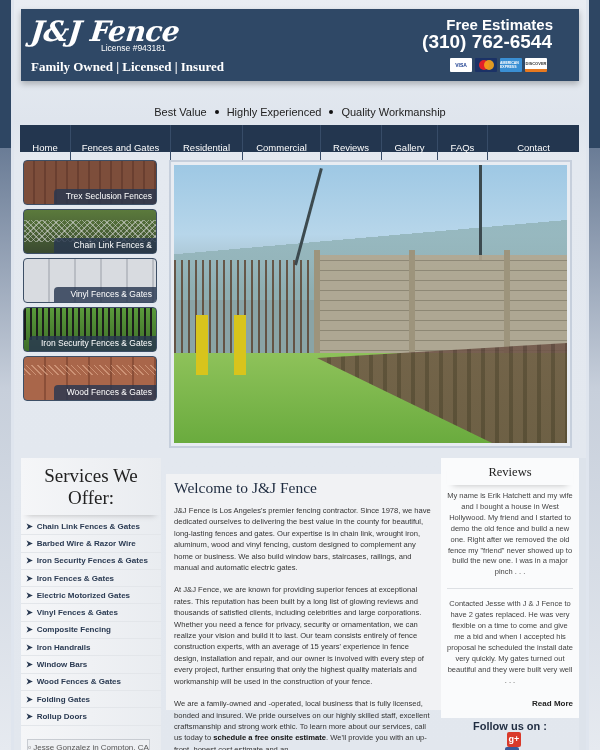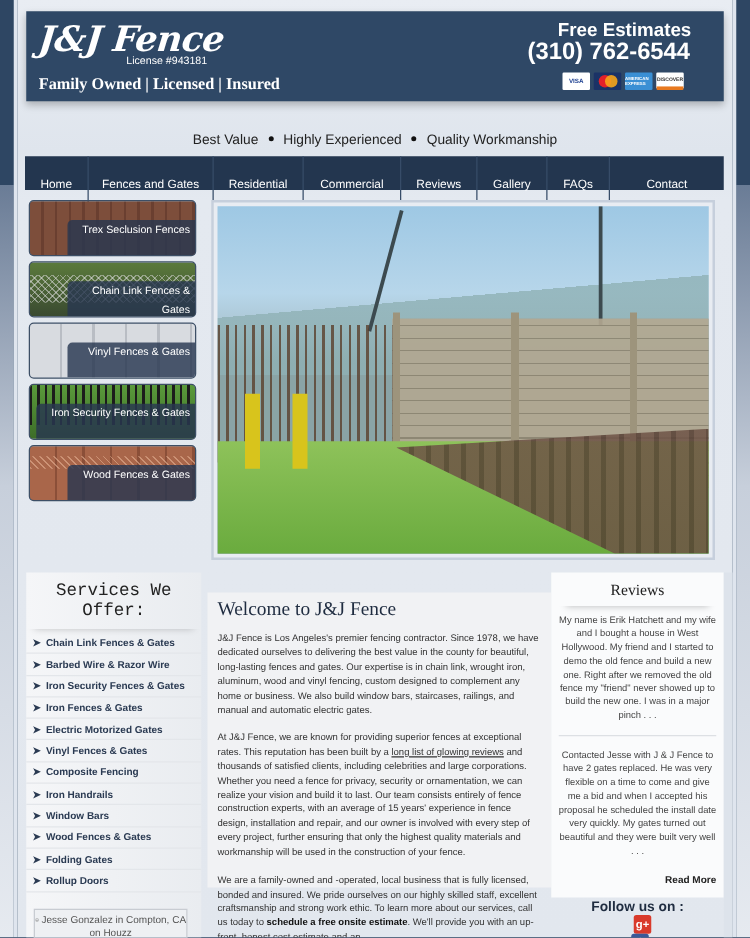--- a/index.html
+++ b/index.html
@@ -80,21 +80,21 @@
     border-right: 1px solid #374c68;
     text-align: right;
   }
 
   .thumbs { position: absolute; left: 9px; top: 160px; width: 134px; }
   .thumb {
     width: 134px; height: 45px; margin-bottom: 4px; border-radius: 4px;
     position: relative; overflow: hidden; border: 1px solid #3d4f66;
   }
   .thumb .lbl {
-    position: absolute; right: 0; bottom: 0; left: 30px; height: 28px;
+    position: absolute; right: 0; bottom: 0; left: 30px; height: 15px;
     background: rgba(40,55,80,0.82); color: #fff; font-size: 8.5px;
     text-align: right; padding-right: 4px; line-height: 15px;
     border-top-left-radius: 4px;
   }
   .t1 { background: repeating-linear-gradient(90deg, #7d4e3b 0 9px, #6a3f30 9px 11px); }
   .t2 { background: linear-gradient(#3b4b3a 0 8px, transparent 8px), repeating-linear-gradient(90deg, #b7a991 0 14px, #8d8270 14px 16px); }
   .t3 { background: linear-gradient(#5b7a3c, #3a4a30); }
   .t3::after { content:""; position:absolute; left:0; right:0; top:10px; height:22px; background: repeating-linear-gradient(45deg, rgba(220,220,220,0.5) 0 1px, transparent 1px 4px), repeating-linear-gradient(-45deg, rgba(220,220,220,0.5) 0 1px, transparent 1px 4px); }
   .t4 { background: repeating-linear-gradient(90deg, #d8dbe0 0 24px, #b9bdc4 24px 26px); }
   .t5 { background: linear-gradient(#5a9a3b, #3d6d28); }
@@ -126,21 +126,21 @@
   }
   .hero-gate { position:absolute; left:0; top:95px; width:140px; height:110px; background: repeating-linear-gradient(90deg, #5a3f2c 0 2px, transparent 2px 7px); opacity: 0.8; }
   .hero-bollard { position:absolute; width:12px; height:60px; background:#d8c41c; top:150px; }
   .hero-pole { position:absolute; width:3px; background:#3c4a4f; top:0; }
 
   .services {
     position: absolute; left: 7px; top: 458px; width: 140px; height: 292px;
     background: linear-gradient(90deg, #f5f6f8, #e9ecf0);
   }
   .services h2 {
-    font-family: Liberation Mono, monospace; font-weight: normal; font-size: 14px;
+    font-family: Liberation Serif, serif; font-weight: normal; font-size: 19px;
     color: #222; text-align: center; padding: 7px 0 6px;
     box-shadow: 0 6px 6px -6px rgba(0,0,0,0.25);
     margin-bottom: 3px;
   }
   .svc {
     display: flex; align-items: center; height: 17.3px; padding-left: 5px;
     font-size: 8px; font-weight: bold; color: #2a3a52;
     border-bottom: 1px solid #e3e6ea;
   }
   .svc .arrow { font-size: 8px; margin-right: 4px; color: #2a3a52; }
@@ -153,21 +153,21 @@
     position: absolute; left: 152px; top: 474px; width: 275px; height: 236px;
     background: #f1f2f4; padding: 5px 6px 0 8px;
   }
   .welcome h1 {
     font-family: "Liberation Serif", serif; font-weight: normal; font-size: 15.5px;
     color: #1f2c40; margin-bottom: 8px;
   }
   .welcome p {
     font-size: 7.6px; line-height: 11.4px; color: #333; margin-bottom: 11px;
   }
-  .welcome a { color: #333; text-decoration: underline; }
+  .welcome a { color: #333; }
   .welcome b { color: #111; }
 
   .reviews {
     position: absolute; left: 427px; top: 458px; width: 138px; height: 260px;
     background: #fafbfc; padding: 0 6px;
   }
   .reviews h2 {
     font-family: "Liberation Serif", serif; font-weight: normal; font-size: 12.5px; color: #222;
     text-align: center; padding: 7px 0 5px;
     box-shadow: 0 6px 6px -6px rgba(0,0,0,0.25); margin-bottom: 6px;

